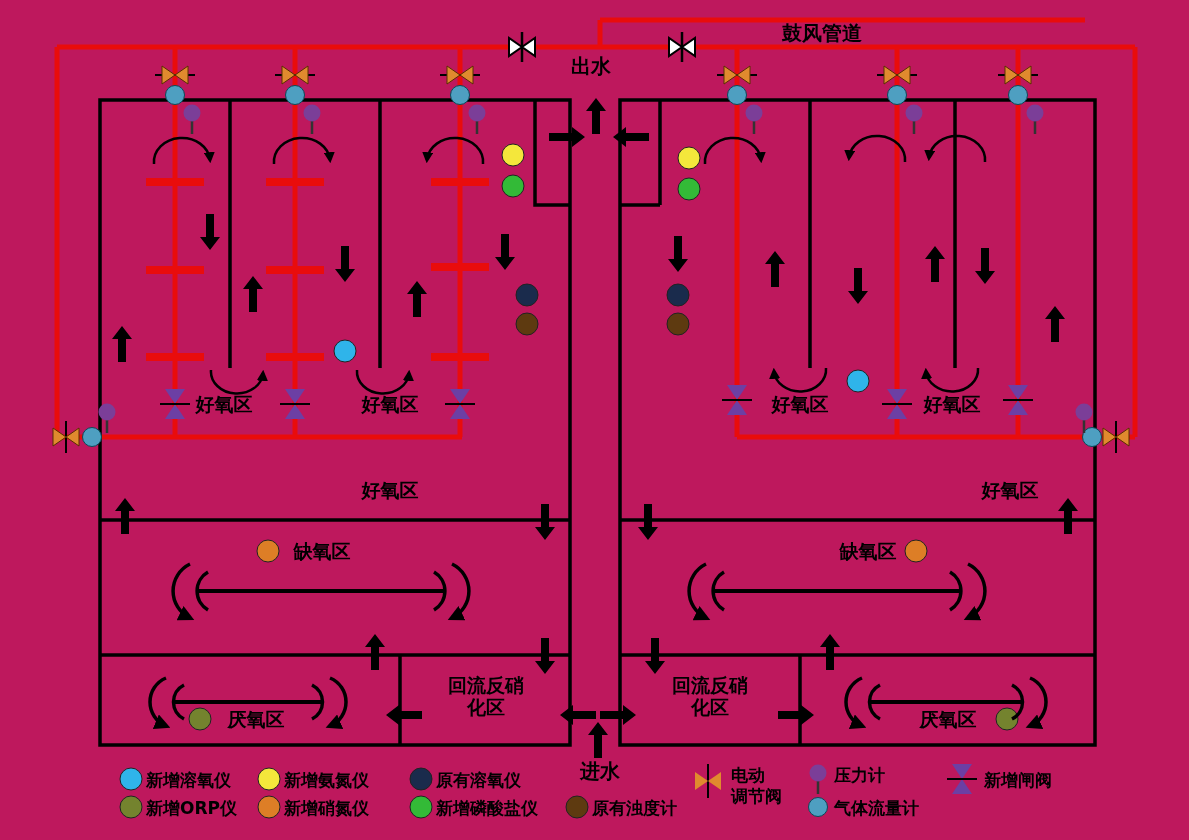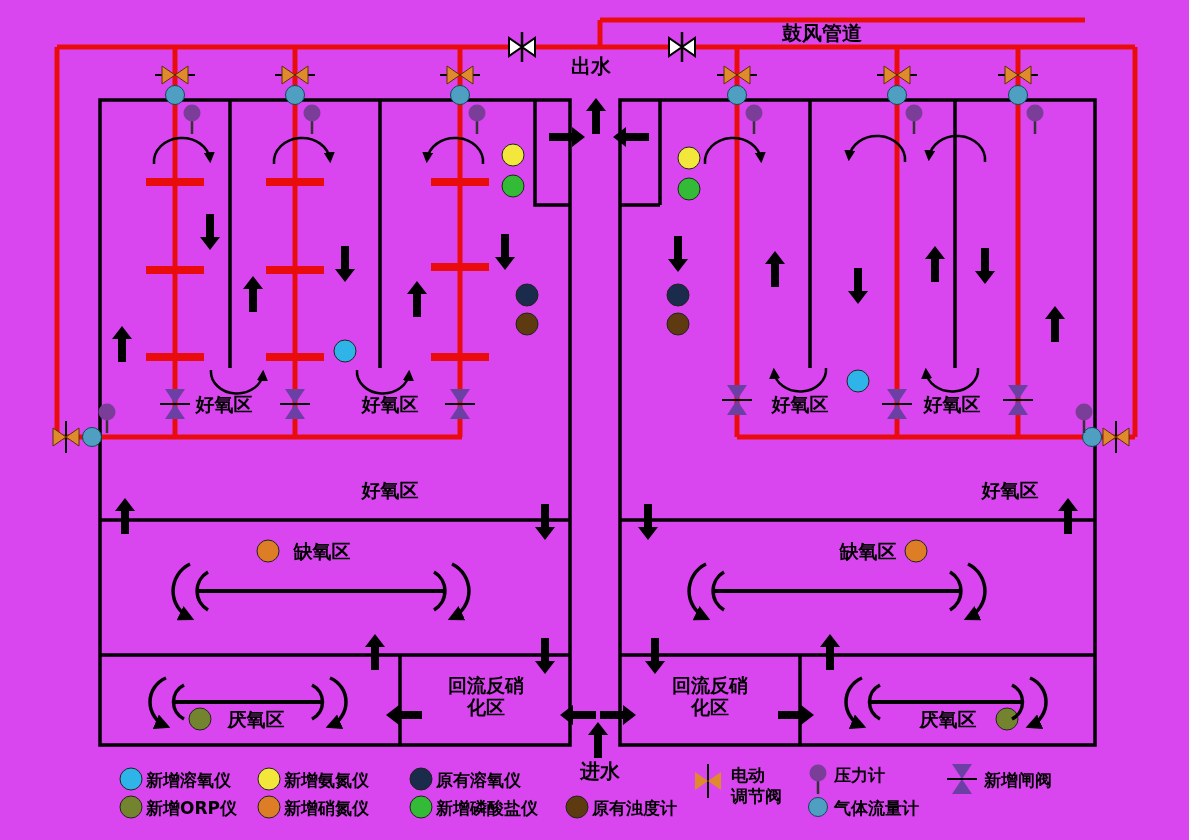--- a/index.html
+++ b/index.html
@@ -1,16 +1,16 @@
 <!DOCTYPE html>
 <html><head>
 <meta charset="utf-8">
 <style>
   html,body { margin:0; padding:0; background:#fff; }
-  .canvas { position:relative; width:1189px; height:840px; background:#d946ef; overflow:hidden; }
+  .canvas { position:relative; width:1189px; height:840px; background:#be185d; overflow:hidden; }
   svg { display:block; }
   text { fill:#000; }
   .lbl { font: bold 19px "DejaVu Sans","Liberation Sans",sans-serif; }
   .big { font: bold 20px "DejaVu Sans","Liberation Sans",sans-serif; }
   .leg { font: bold 17px "DejaVu Sans","Liberation Sans",sans-serif; }
 </style>
 </head>
 <body>
 
 <div class="canvas">

